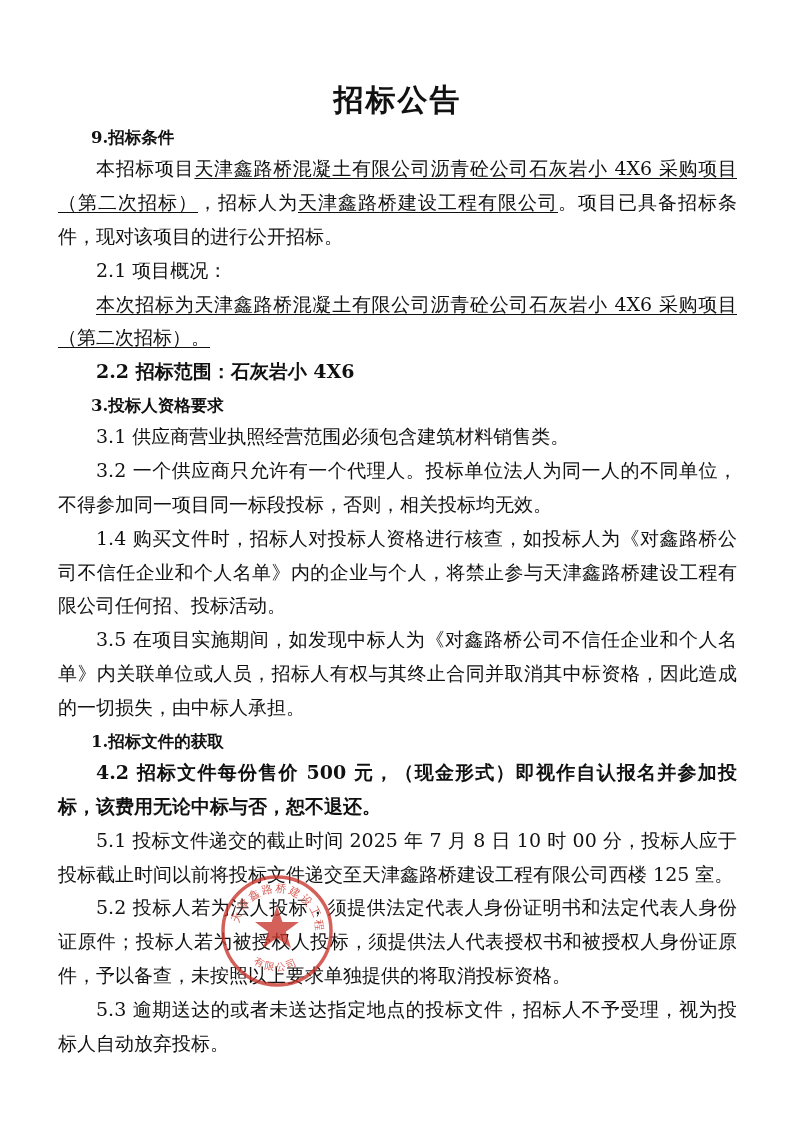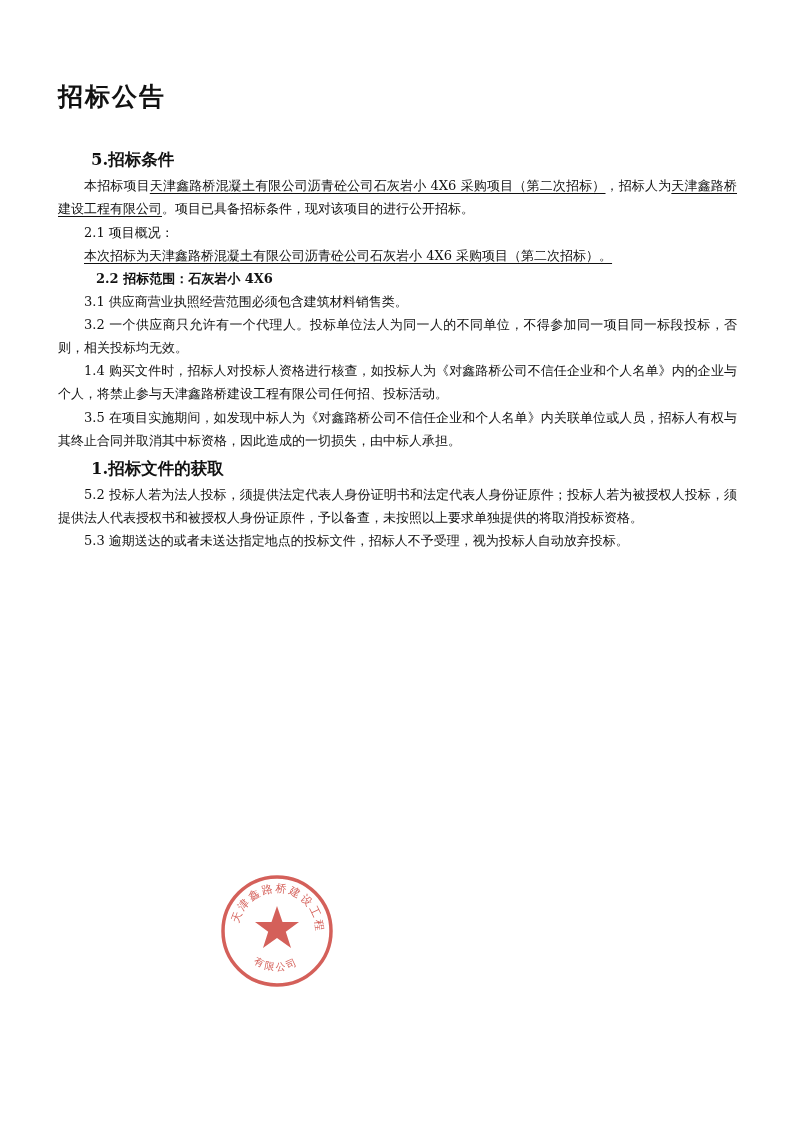--- a/index.html
+++ b/index.html
@@ -15,85 +15,87 @@
     position: relative;
     width: 795px;
     height: 1124px;
     margin: 0 auto;
     background: #ffffff;
     overflow: hidden;
     box-sizing: border-box;
     padding: 70px 58px 30px 58px;
   }
   .doc-title {
-    text-align: left;
-    font-size: 25px;
+    text-align: center;
+    font-size: 30px;
     font-weight: bold;
     letter-spacing: 2px;
-    margin: 10px 0 32px 0;
+    margin: 10px 0 2px 0;
     font-family: "DejaVu Serif", "Liberation Serif", serif;
   }
   .h2 {
     font-weight: bold;
     font-size: 16.5px;
     line-height: 1.78;
     margin: 2px 0 0 0;
     text-indent: 2em;
   }
   .p {
-    font-size: 13px;
+    font-size: 19px;
     line-height: 1.78;
     margin: 0;
     text-align: justify;
     text-justify: inter-ideograph;
   }
   .p.indent {
     text-indent: 2em;
   }
   .u {
     text-decoration: underline;
     text-underline-offset: 3px;
   }
   .b {
     font-weight: bold;
-    margin-left: 12px;
   }
   
   .seal {
     position: absolute;
     left: 218px;
     top: 872px;
     width: 118px;
     height: 118px;
     pointer-events: none;
     opacity: 0.78;
   }
   .seal svg { display:block; }
 </style>
 </head>
 <body>
 
 <div class="page">
 
   <div class="doc-title">招标公告</div>
 
-  <div class="h2">5.招标条件</div>
+  <div class="h2">9.招标条件</div>
   <p class="p indent">本招标项目<span class="u">天津鑫路桥混凝土有限公司沥青砼公司石灰岩小 4X6 采购项目（第二次招标）</span>，招标人为<span class="u">天津鑫路桥建设工程有限公司</span>。项目已具备招标条件，现对该项目的进行公开招标。</p>
 
   <p class="p indent">2.1 项目概况：</p>
   <p class="p indent"><span class="u">本次招标为天津鑫路桥混凝土有限公司沥青砼公司石灰岩小 4X6 采购项目（第二次招标）。</span></p>
   <p class="p indent b">2.2 招标范围：石灰岩小 4X6</p>
 
+  <div class="h2">3.投标人资格要求</div>
   <p class="p indent">3.1 供应商营业执照经营范围必须包含建筑材料销售类。</p>
   <p class="p indent">3.2 一个供应商只允许有一个代理人。投标单位法人为同一人的不同单位，不得参加同一项目同一标段投标，否则，相关投标均无效。</p>
   <p class="p indent">1.4 购买文件时，招标人对投标人资格进行核查，如投标人为《对鑫路桥公司不信任企业和个人名单》内的企业与个人，将禁止参与天津鑫路桥建设工程有限公司任何招、投标活动。</p>
   <p class="p indent">3.5 在项目实施期间，如发现中标人为《对鑫路桥公司不信任企业和个人名单》内关联单位或人员，招标人有权与其终止合同并取消其中标资格，因此造成的一切损失，由中标人承担。</p>
 
   <div class="h2">1.招标文件的获取</div>
+  <p class="p indent b">4.2 招标文件每份售价 500 元，（现金形式）即视作自认报名并参加投标，该费用无论中标与否，恕不退还。</p>
 
+  <p class="p indent">5.1 投标文件递交的截止时间 2025 年 7 月 8 日 10 时 00 分，投标人应于投标截止时间以前将投标文件递交至天津鑫路桥建设工程有限公司西楼 125 室。</p>
   <p class="p indent">5.2 投标人若为法人投标，须提供法定代表人身份证明书和法定代表人身份证原件；投标人若为被授权人投标，须提供法人代表授权书和被授权人身份证原件，予以备查，未按照以上要求单独提供的将取消投标资格。</p>
   <p class="p indent">5.3 逾期送达的或者未送达指定地点的投标文件，招标人不予受理，视为投标人自动放弃投标。</p>
 
   <div class="seal">
     <svg width="118" height="118" viewBox="0 0 118 118">
       <circle cx="59" cy="59" r="54" fill="none" stroke="#c9342c" stroke-width="3.5"></circle>
       <path d="M59 34 L64.5 50 L81 50 L67.8 59.8 L73 76 L59 66 L45 76 L50.2 59.8 L37 50 L53.5 50 Z" fill="#c9342c"></path>
       <path id="sealArcTop" d="M 20 59 A 39 39 0 0 1 98 59" fill="none"></path>
       <text font-size="11" fill="#c9342c" font-family="DejaVu Serif, serif" letter-spacing="2">
         <textPath href="#sealArcTop" startOffset="6%">天津鑫路桥建设工程</textPath>

